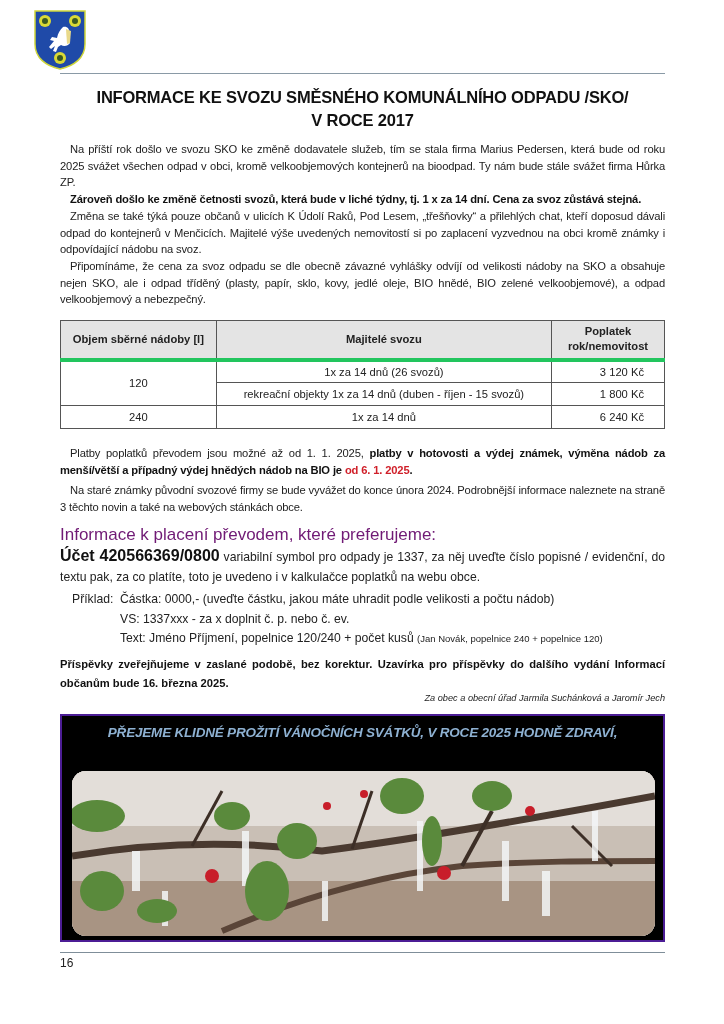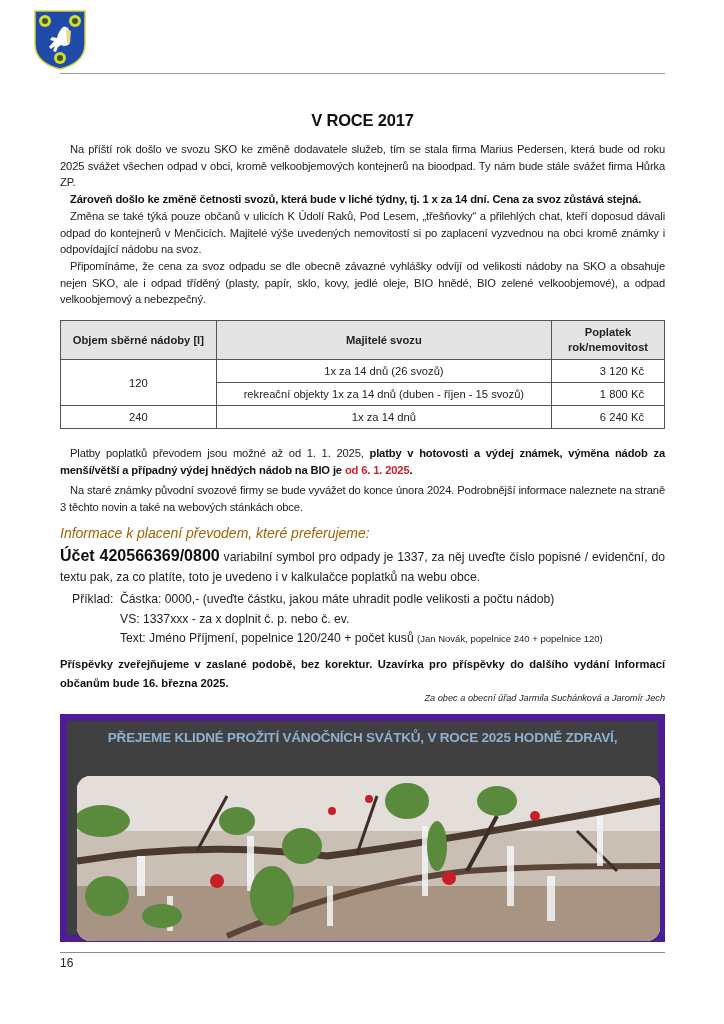--- a/index.html
+++ b/index.html
@@ -20,37 +20,37 @@
     .p1 { top: 141px; }
     .p2 { top: 191px; }
     .p3 { top: 208px; }
     .p4 { top: 258px; }
 
     table.fees { position: absolute; left: 60px; top: 320px; width: 605px; border-collapse: collapse; font-size: 11.2px; color: #222; }
     table.fees th, table.fees td { border: 1px solid #555; text-align: center; padding: 0 6px; }
     table.fees th { background: #e4e4e4; font-weight: bold; height: 39px; line-height: 15px; }
     table.fees td { height: 23px; }
     table.fees td.fee { text-align: right; padding-right: 20px; }
-    table.fees tr.first-body td { border-top: 1px solid #22c55e; }
+    table.fees tr.first-body td { border-top: 4px solid #22c55e; }
 
     .p5 { top: 445px; }
     .p6 { top: 482px; }
 
-    .pay-intro { position: absolute; left: 60px; top: 525px; font-size: 14px; color: #a16207; font-style: italic; }
+    .pay-intro { position: absolute; left: 60px; top: 525px; font-size: 17px; color: #701a75; }
     .pay-account { position: absolute; left: 60px; top: 546px; width: 605px; font-size: 12.2px; line-height: 20px; color: #222; text-align: justify; }
     .pay-account .acc { font-size: 16px; font-weight: bold; color: #111; }
     .example { position: absolute; left: 60px; top: 590px; font-size: 12.2px; line-height: 19.5px; color: #222; }
     .example .lbl { position: absolute; left: 12px; top: 0; width: 60px; }
     .example .lines { position: absolute; left: 60px; top: 0; width: 560px; white-space: nowrap; }
     .example .small { font-size: 9.5px; }
 
     .notice { position: absolute; left: 60px; top: 655px; width: 605px; font-size: 11.2px; line-height: 19px; font-weight: bold; color: #111; text-align: justify; }
     .signature { position: absolute; right: 59px; top: 693px; font-size: 9.2px; font-style: italic; color: #222; }
 
-    .banner { position: absolute; left: 60px; top: 714px; width: 605px; height: 228px; border: 7px solid #4c1d95; background: #404040; }
+    .banner { position: absolute; left: 60px; top: 714px; width: 605px; height: 228px; border: 2px solid #4c1d95; background: #000000; font-style: italic; }
     .banner-title { position: absolute; left: 0; top: 6px; width: 100%; text-align: center; font-size: 13.5px; line-height: 21px; font-weight: bold; color: #8eb1d2; letter-spacing: -0.2px; }
     .photo { position: absolute; left: 10px; top: 55px; width: 583px; height: 165px; border-radius: 14px; overflow: hidden;
       background: linear-gradient(180deg, #e6e2de 0%, #cfc6bd 40%, #a8988a 100%);
       box-shadow: inset 0 0 18px 10px #ffffff; }
     .photo svg { width: 100%; height: 100%; display: block; }
 
     .bottom-rule { position: absolute; left: 60px; top: 952px; width: 605px; height: 1px; background: #7f8e99; }
     .page-number { position: absolute; left: 60px; top: 956px; font-size: 12px; color: #222; }
   </style>
 </head>
@@ -65,21 +65,21 @@
       <circle cx="41" cy="11" r="3" fill="#3a5a20"></circle>
     <circle cx="26" cy="48" r="6" fill="#d9d936"></circle>
       <circle cx="26" cy="48" r="3" fill="#3a5a20"></circle>
     <path d="M29 17 C33 16 36 19 35 23 L36 33 C34 36 30 37 27 35 L24 37 L22 42 L19 41 L21 36 L17 39 L15 37 L20 31 L16 30 L18 27 L23 28 C24 23 26 20 29 17 Z" fill="#ffffff"></path>
     <path d="M32 19 L37 21 L36 33 L33 34 Z" fill="#e9d98a"></path>
   </svg>
 </div>
 <div class="top-rule"></div>
 
 <h1 class="title">
-  <br>
+  <span>INFORMACE KE SVOZU SMĚSNÉHO KOMUNÁLNÍHO ODPADU /SKO/</span><br>
   <span>V ROCE 2017</span>
 </h1>
 
 <p class="body-text p1"><span class="indent"></span><span>Na příští rok došlo ve svozu SKO ke změně dodavatele služeb, tím se stala firma Marius Pedersen, která bude od roku 2025 svážet všechen odpad v obci, kromě velkoobjemových kontejnerů na bioodpad. Ty nám bude stále svážet firma Hůrka ZP.</span></p>
 <p class="body-text p2 bold"><span class="indent"></span><span>Zároveň došlo ke změně četnosti svozů, která bude v liché týdny, tj.  1 x za 14 dní. Cena za svoz zůstává stejná.</span></p>
 <p class="body-text p3"><span class="indent"></span><span>Změna se také týká pouze občanů v ulicích K Údolí Raků, Pod Lesem, „třešňovky“ a přilehlých chat, kteří doposud dávali odpad do kontejnerů v  Menčicích.  Majitelé výše uvedených nemovitostí si po zaplacení vyzvednou na obci kromě známky i odpovídající nádobu na svoz.</span></p>
 <p class="body-text p4"><span class="indent"></span><span>Připomínáme, že cena za svoz odpadu se dle obecně závazné vyhlášky odvíjí od velikosti nádoby na SKO a obsahuje nejen SKO, ale i odpad tříděný (plasty, papír, sklo, kovy, jedlé oleje, BIO hnědé, BIO zelené velkoobjemové), a odpad velkoobjemový a nebezpečný.</span></p>
 
 <table class="fees">
   <colgroup>

